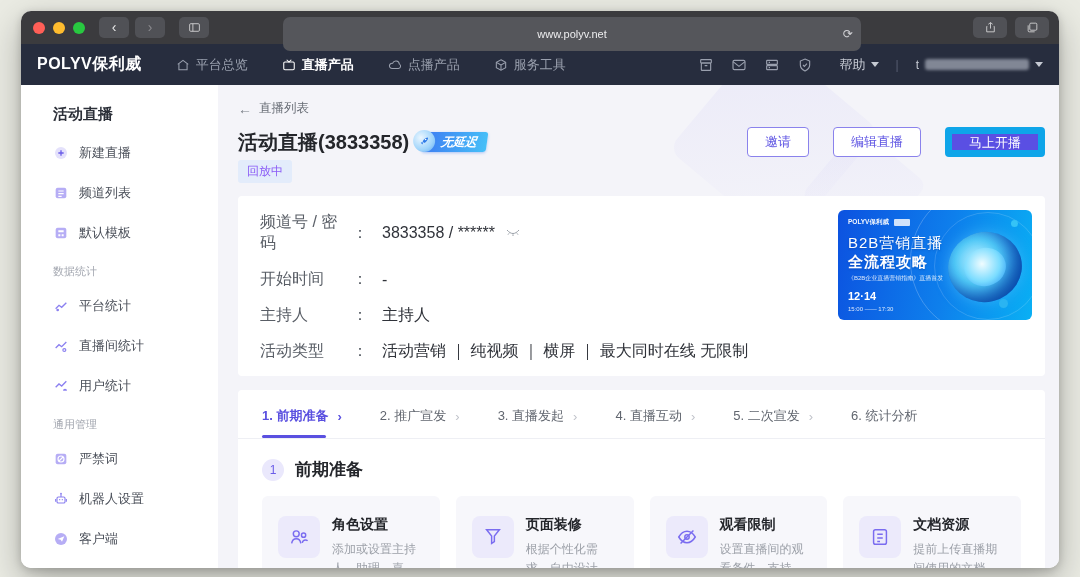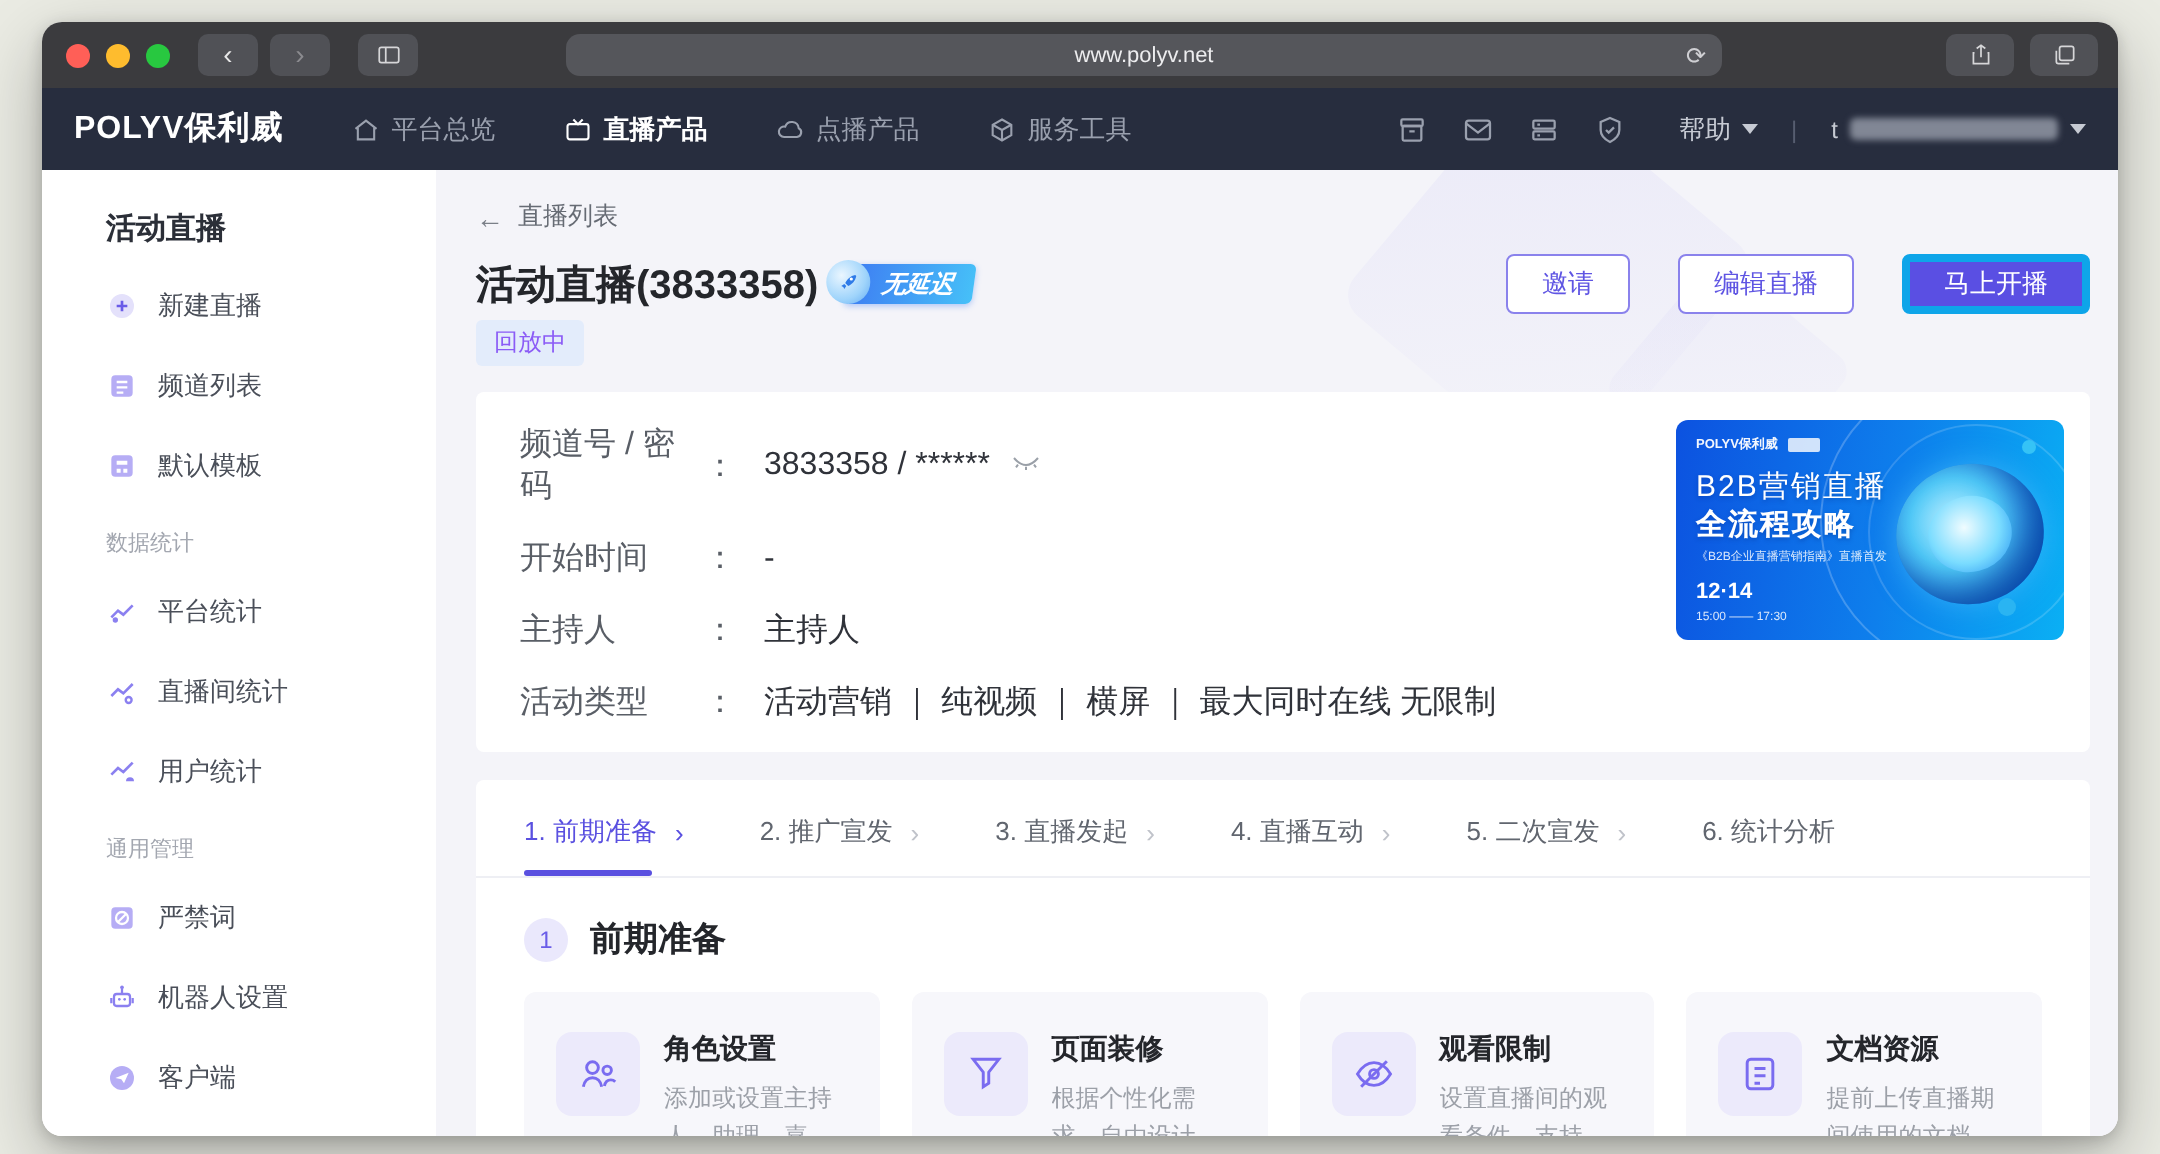--- a/index.html
+++ b/index.html
@@ -12,21 +12,21 @@
 
   
   .titlebar { height:33px; background:#3B3B3E; display:flex; align-items:center; padding:0 12px; position:relative; }
   .traffic { display:flex; gap:8px; margin-right:14px; }
   .dot { width:12px; height:12px; border-radius:50%; display:inline-block; }
   .dot.red{ background:#FF5F57; } .dot.yellow{ background:#FEBC2E; } .dot.green{ background:#28C840; }
   .chrome-btn { width:30px; height:21px; border:none; border-radius:5px; background:#505156; color:#E8E8E8;
     font-size:14px; line-height:19px; margin-right:6px; cursor:pointer; display:inline-flex; align-items:center; justify-content:center; }
   .chrome-btn.dim { color:#8B8B8F; }
   .chrome-btn svg { width:13px; height:13px; stroke:#D6D6D8; fill:none; stroke-width:1.6; }
-  .urlbar { position:absolute; left:262px; right:198px; top:6px; height:21px; background:#55565B; border-radius:7px;
+  .urlbar { position:absolute; left:262px; right:198px; top:6px; height:34px; background:#55565B; border-radius:7px;
     color:#EDEDEF; font-size:11px; display:flex; align-items:center; justify-content:center; }
   .urlbar .refresh { position:absolute; right:8px; font-size:12px; color:#CFCFD3; }
   .tb-right { position:absolute; right:10px; top:6px; display:flex; gap:8px; }
   .tb-right .chrome-btn { width:34px; margin:0; }
 
   
   .appnav { height:41px; background:#272D3E; display:flex; align-items:center; padding:0 16px; color:#9AA0AE; }
   .brand { color:#FFFFFF; font-weight:bold; font-size:16px; letter-spacing:.5px; margin-right:34px; cursor:pointer; }
   .navitem { display:flex; align-items:center; gap:6px; font-size:13px; margin-right:34px; cursor:pointer; color:#9AA0AE; }
   .navitem svg { width:14px; height:14px; stroke:#9AA0AE; fill:none; stroke-width:1.8; }
@@ -62,21 +62,21 @@
   .nodelay { position:relative; margin-left:14px; display:inline-flex; align-items:center; height:20px; padding:0 10px 0 18px;
     background:linear-gradient(95deg,#3E7BF2,#46C0F8); border-radius:3px; transform:skewX(-8deg);
     color:#fff; font-size:12px; font-style:italic; font-weight:bold; box-shadow:0 1px 3px rgba(62,123,242,.4); }
   .nodelay-rocket { position:absolute; left:-10px; top:-2px; width:22px; height:22px; border-radius:50%;
     background:radial-gradient(circle at 35% 35%, #EAF6FF, #9FD4FB 60%, #5FA8F2); transform:skewX(8deg);
     display:flex; align-items:center; justify-content:center; }
   .nodelay-rocket svg { width:12px; height:12px; }
   .hdr-buttons { margin-left:auto; display:flex; gap:24px; }
   .btn { height:30px; padding:0 17px; border-radius:4px; font-size:13px; cursor:pointer; }
   .btn.outline { background:#FFFFFF; border:1px solid #8A82EC; color:#5F55E3; }
-  .btn.primary { background:#5A4FE3; border:4px solid #0ea5e9; color:#FFFFFF; }
+  .btn.primary { background:#5A4FE3; border:7px solid #0ea5e9; color:#FFFFFF; }
 
   .status-tag { display:inline-block; margin-top:3px; background:#E3ECFB; color:#8b5cf6; font-size:12px; padding:3px 9px; border-radius:3px; position:relative; z-index:1; }
 
   
   .info-card { margin-top:13px; background:#FFFFFF; border-radius:4px; padding:14px 13px 14px 22px; display:flex; position:relative; z-index:1; }
   .info-rows { flex:1; padding-top:2px; }
   .info-row { display:flex; align-items:center; margin-bottom:15px; font-size:16px; }
   .info-row:last-child { margin-bottom:0; }
   .info-lbl { width:92px; color:#595E66; }
   .info-colon { color:#595E66; margin-right:14px; }
@@ -101,21 +101,21 @@
   .banner-t2 { position:absolute; left:10px; top:43px; font-size:15px; font-weight:bold; letter-spacing:1px; text-shadow:0 1px 2px rgba(0,40,130,.35); }
   .banner-sub { position:absolute; left:10px; top:64px; font-size:6px; opacity:.85; }
   .banner-date { position:absolute; left:10px; bottom:18px; font-size:11px; font-weight:bold; }
   .banner-time { position:absolute; left:10px; bottom:8px; font-size:6px; opacity:.85; }
 
   
   .steps-card { margin-top:14px; background:#FFFFFF; border-radius:4px; min-height:300px; position:relative; z-index:1; }
   .stepsbar { display:flex; gap:38px; padding:17px 24px 0; border-bottom:1px solid #EEEFF4; }
   .step { font-size:13px; color:#61666F; padding-bottom:13px; position:relative; cursor:pointer; display:flex; align-items:center; gap:9px; }
   .step .chev { color:#C0C3CA; font-size:13px; }
-  .step.active { color:#5A50E0; font-weight:normal; }
+  .step.active { color:#5A50E0; font-weight:bold; }
   .step.active .chev { color:#5A50E0; }
   .step.active::after { content:''; position:absolute; left:0; right:16px; bottom:0; height:3px; background:#5A50E0; border-radius:2px; }
 
   .section-head { display:flex; align-items:center; gap:11px; padding:19px 24px 0; }
   .sec-num { width:22px; height:22px; border-radius:50%; background:#EAE8FC; color:#6A5CE8; font-size:12px; display:flex; align-items:center; justify-content:center; }
   .sec-title { font-size:17px; font-weight:bold; color:#24262B; }
 
   .cards-grid { display:grid; grid-template-columns:repeat(4,1fr); gap:16px; padding:15px 24px 0; }
   .fcard { background:#F7F7FB; border-radius:6px; padding:20px 16px; display:flex; gap:12px; cursor:pointer; min-height:96px; }
   .fcard-icon { width:42px; height:42px; border-radius:8px; background:#ECEAFB; display:flex; align-items:center; justify-content:center; flex:none; }

